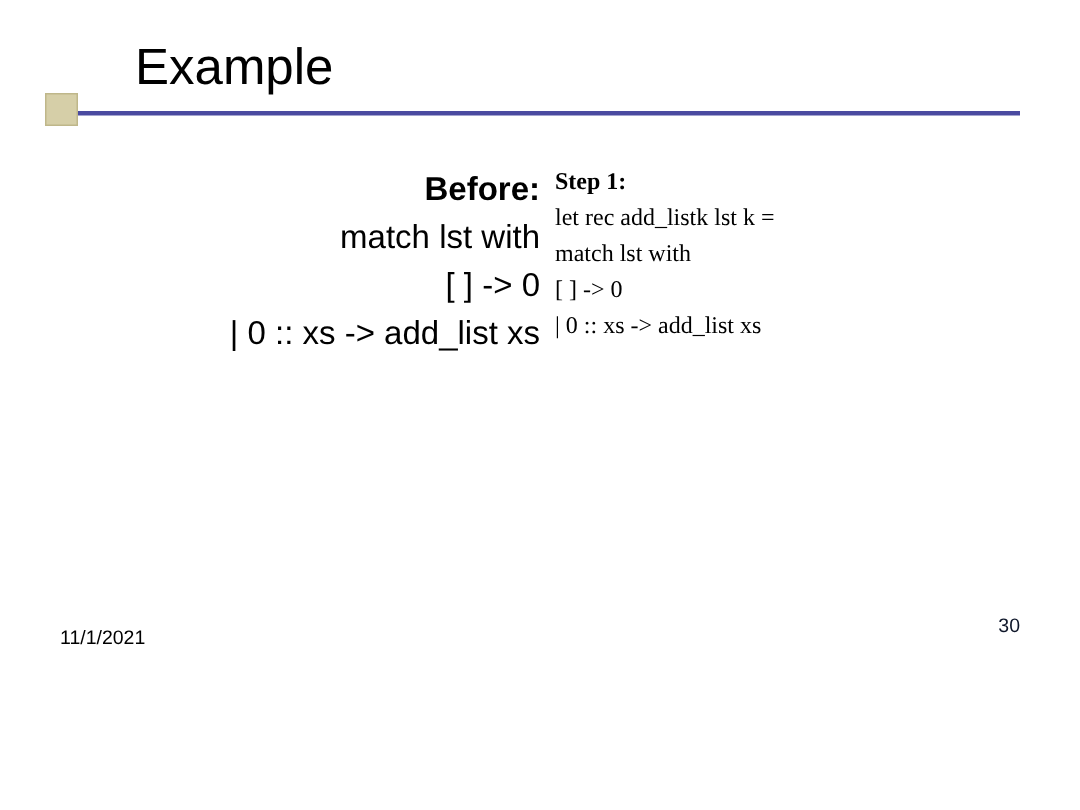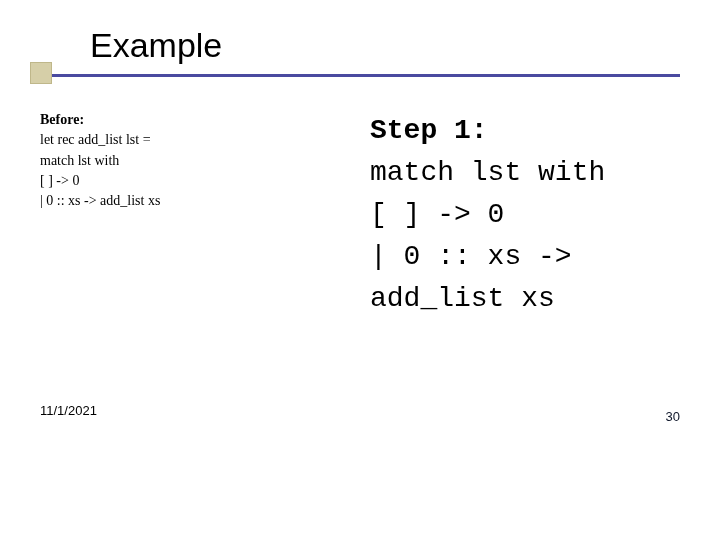--- a/index.html
+++ b/index.html
@@ -56,35 +56,36 @@
     left: 40px;
     right: 30px;
     display: flex;
     flex-direction: row;
     gap: 10px;
   }
   .col {
     flex: 1;
   }
   .col-left {
-    font-size: 14px;
+    font-size: 22px;
     line-height: 1.45;
-    font-family: Liberation Serif, serif;
+    font-family: Liberation Sans, sans-serif;
+    text-align: right;
   }
   .col-right {
-    font-size: 28px;
+    font-size: 16px;
     line-height: 1.5;
-    font-family: Liberation Mono, monospace;
+    font-family: Liberation Serif, serif;
   }
   .bold {
     font-weight: 700;
   }
   .footer-date {
     position: absolute;
-    bottom: 20px;
+    bottom: 6px;
     left: 40px;
     font-size: 13px;
     font-family: Arial, sans-serif;
     color: #000;
   }
   .footer-page {
     position: absolute;
     bottom: 14px;
     right: 40px;
     font-size: 13px;
@@ -99,27 +100,27 @@
 
   <div class="title-bar">
     <div class="title-text">Example</div>
     <div class="title-underline"></div>
   </div>
   <div class="title-box"></div>
 
   <div class="content">
     <div class="col col-left">
       <div class="bold">Before:</div>
-      <div>let rec add_list lst =</div>
       <div>match lst with</div>
       <div>  [ ] -&gt; 0</div>
       <div>| 0 :: xs -&gt; add_list xs</div>
     </div>
     <div class="col col-right">
       <div class="bold">Step 1:</div>
+      <div>let rec add_listk lst k =</div>
       <div>match lst with</div>
       <div>  [ ] -&gt; 0</div>
       <div>| 0 :: xs -&gt; add_list xs</div>
     </div>
   </div>
 
   <div class="footer-date">11/1/2021</div>
   <div class="footer-page">30</div>
 </div>
 

